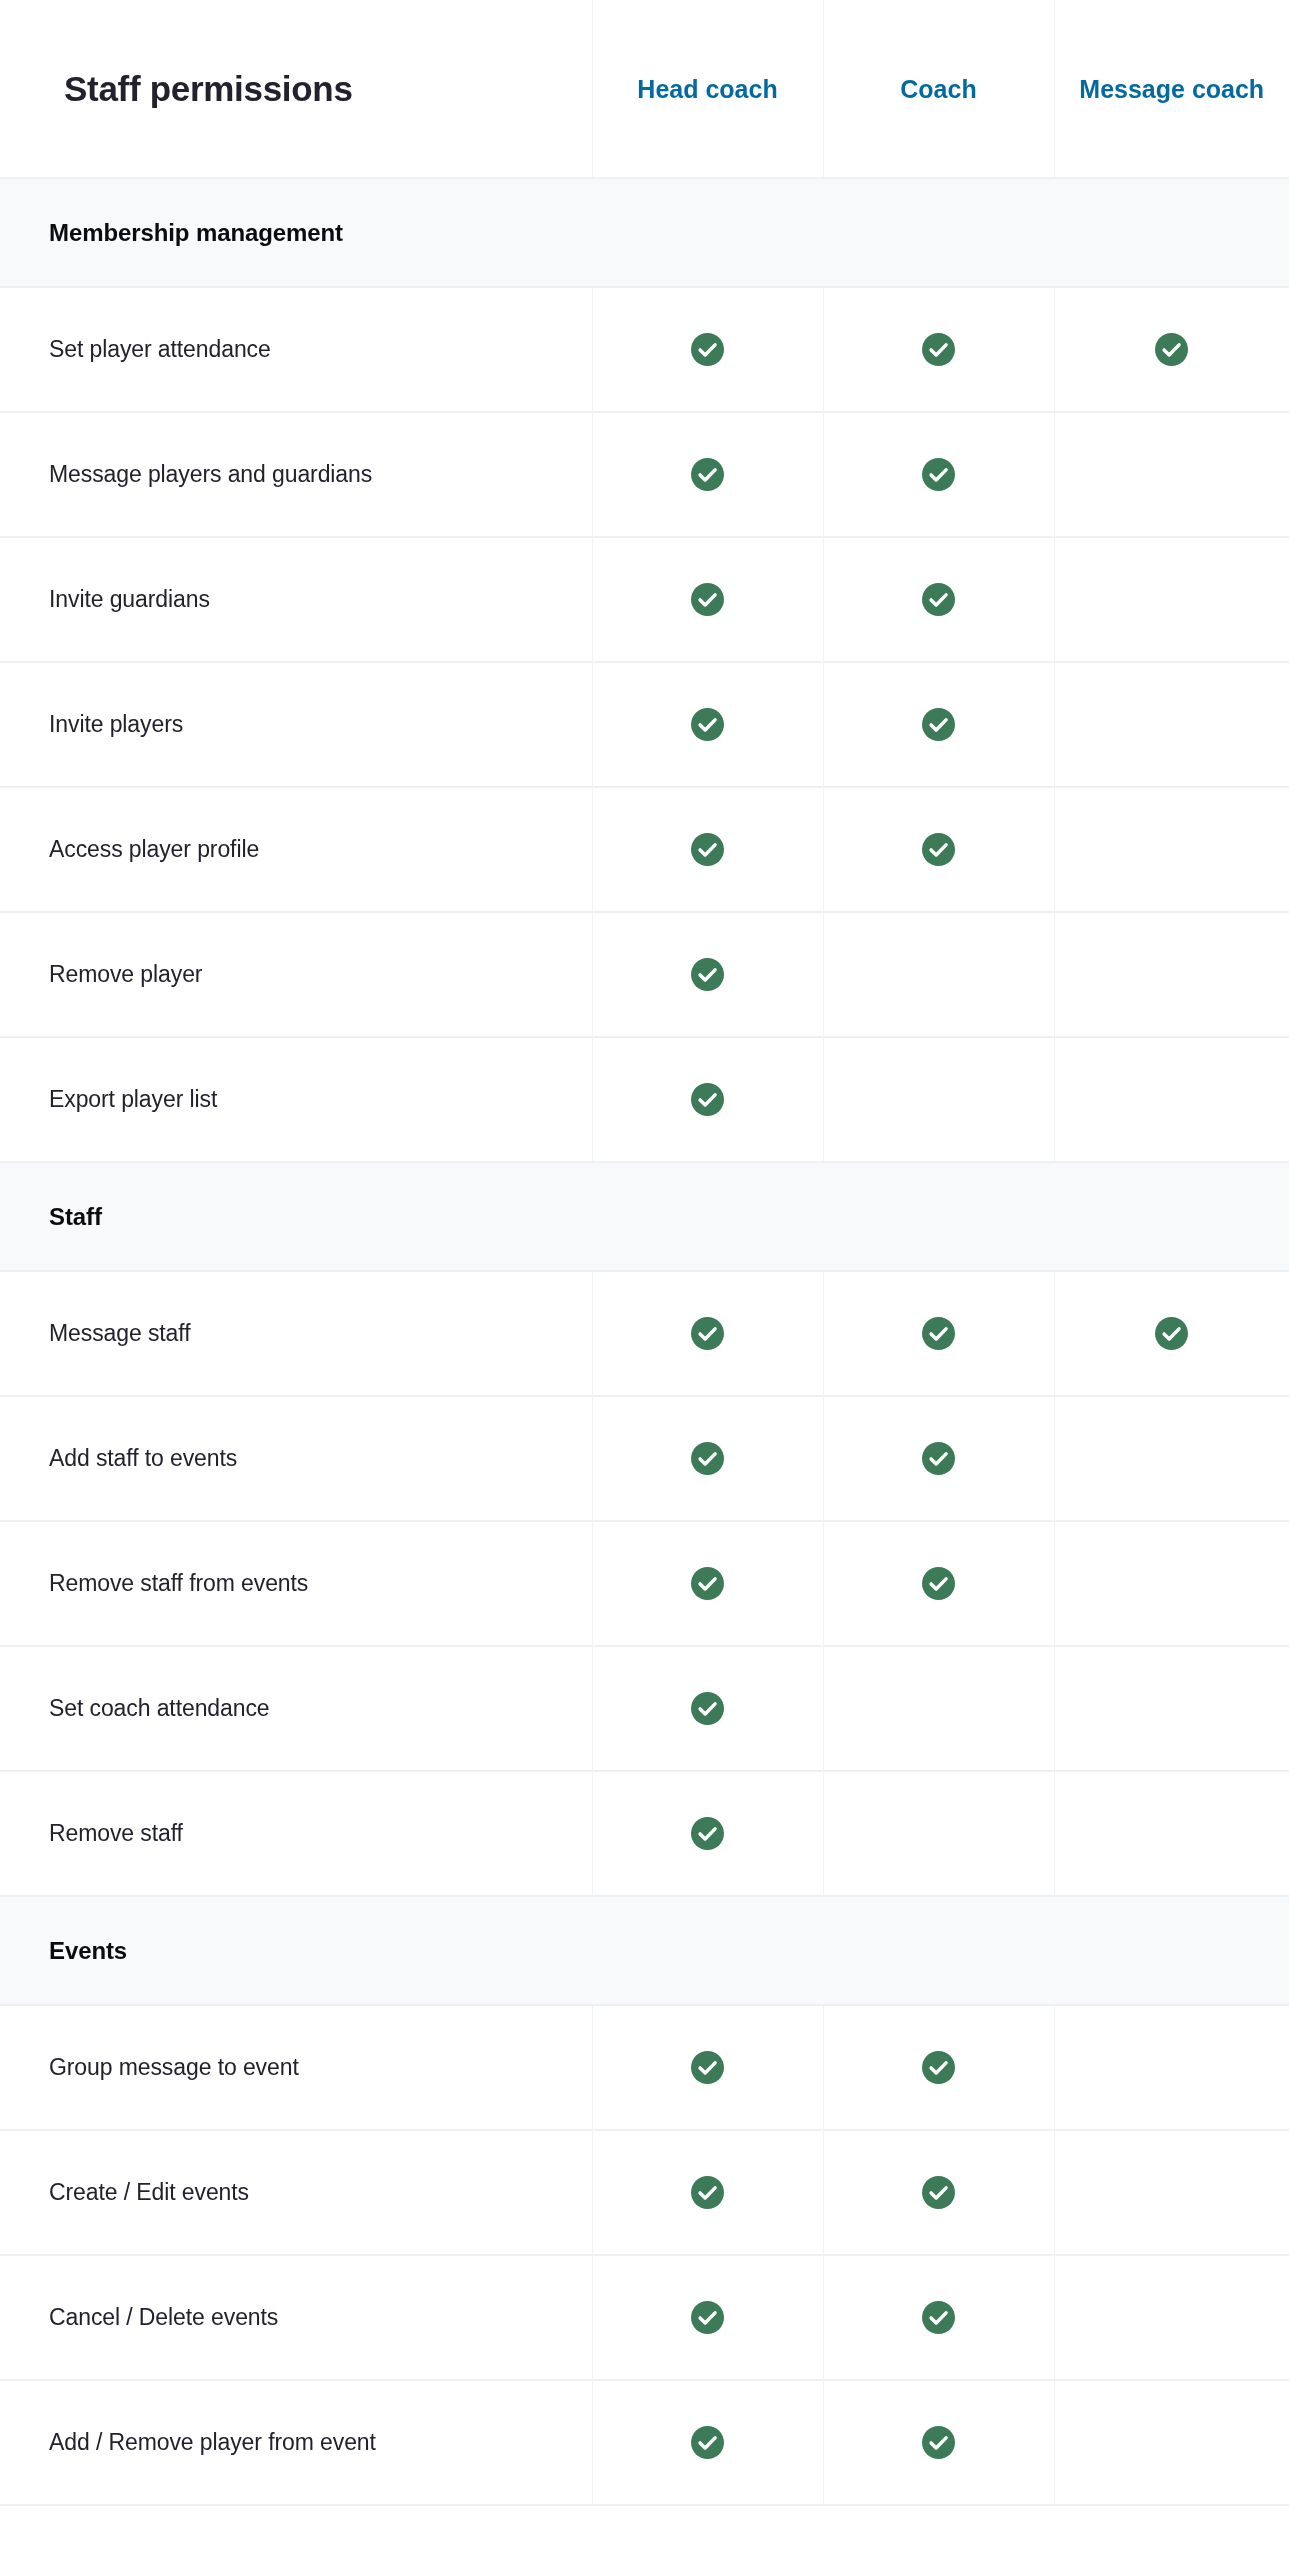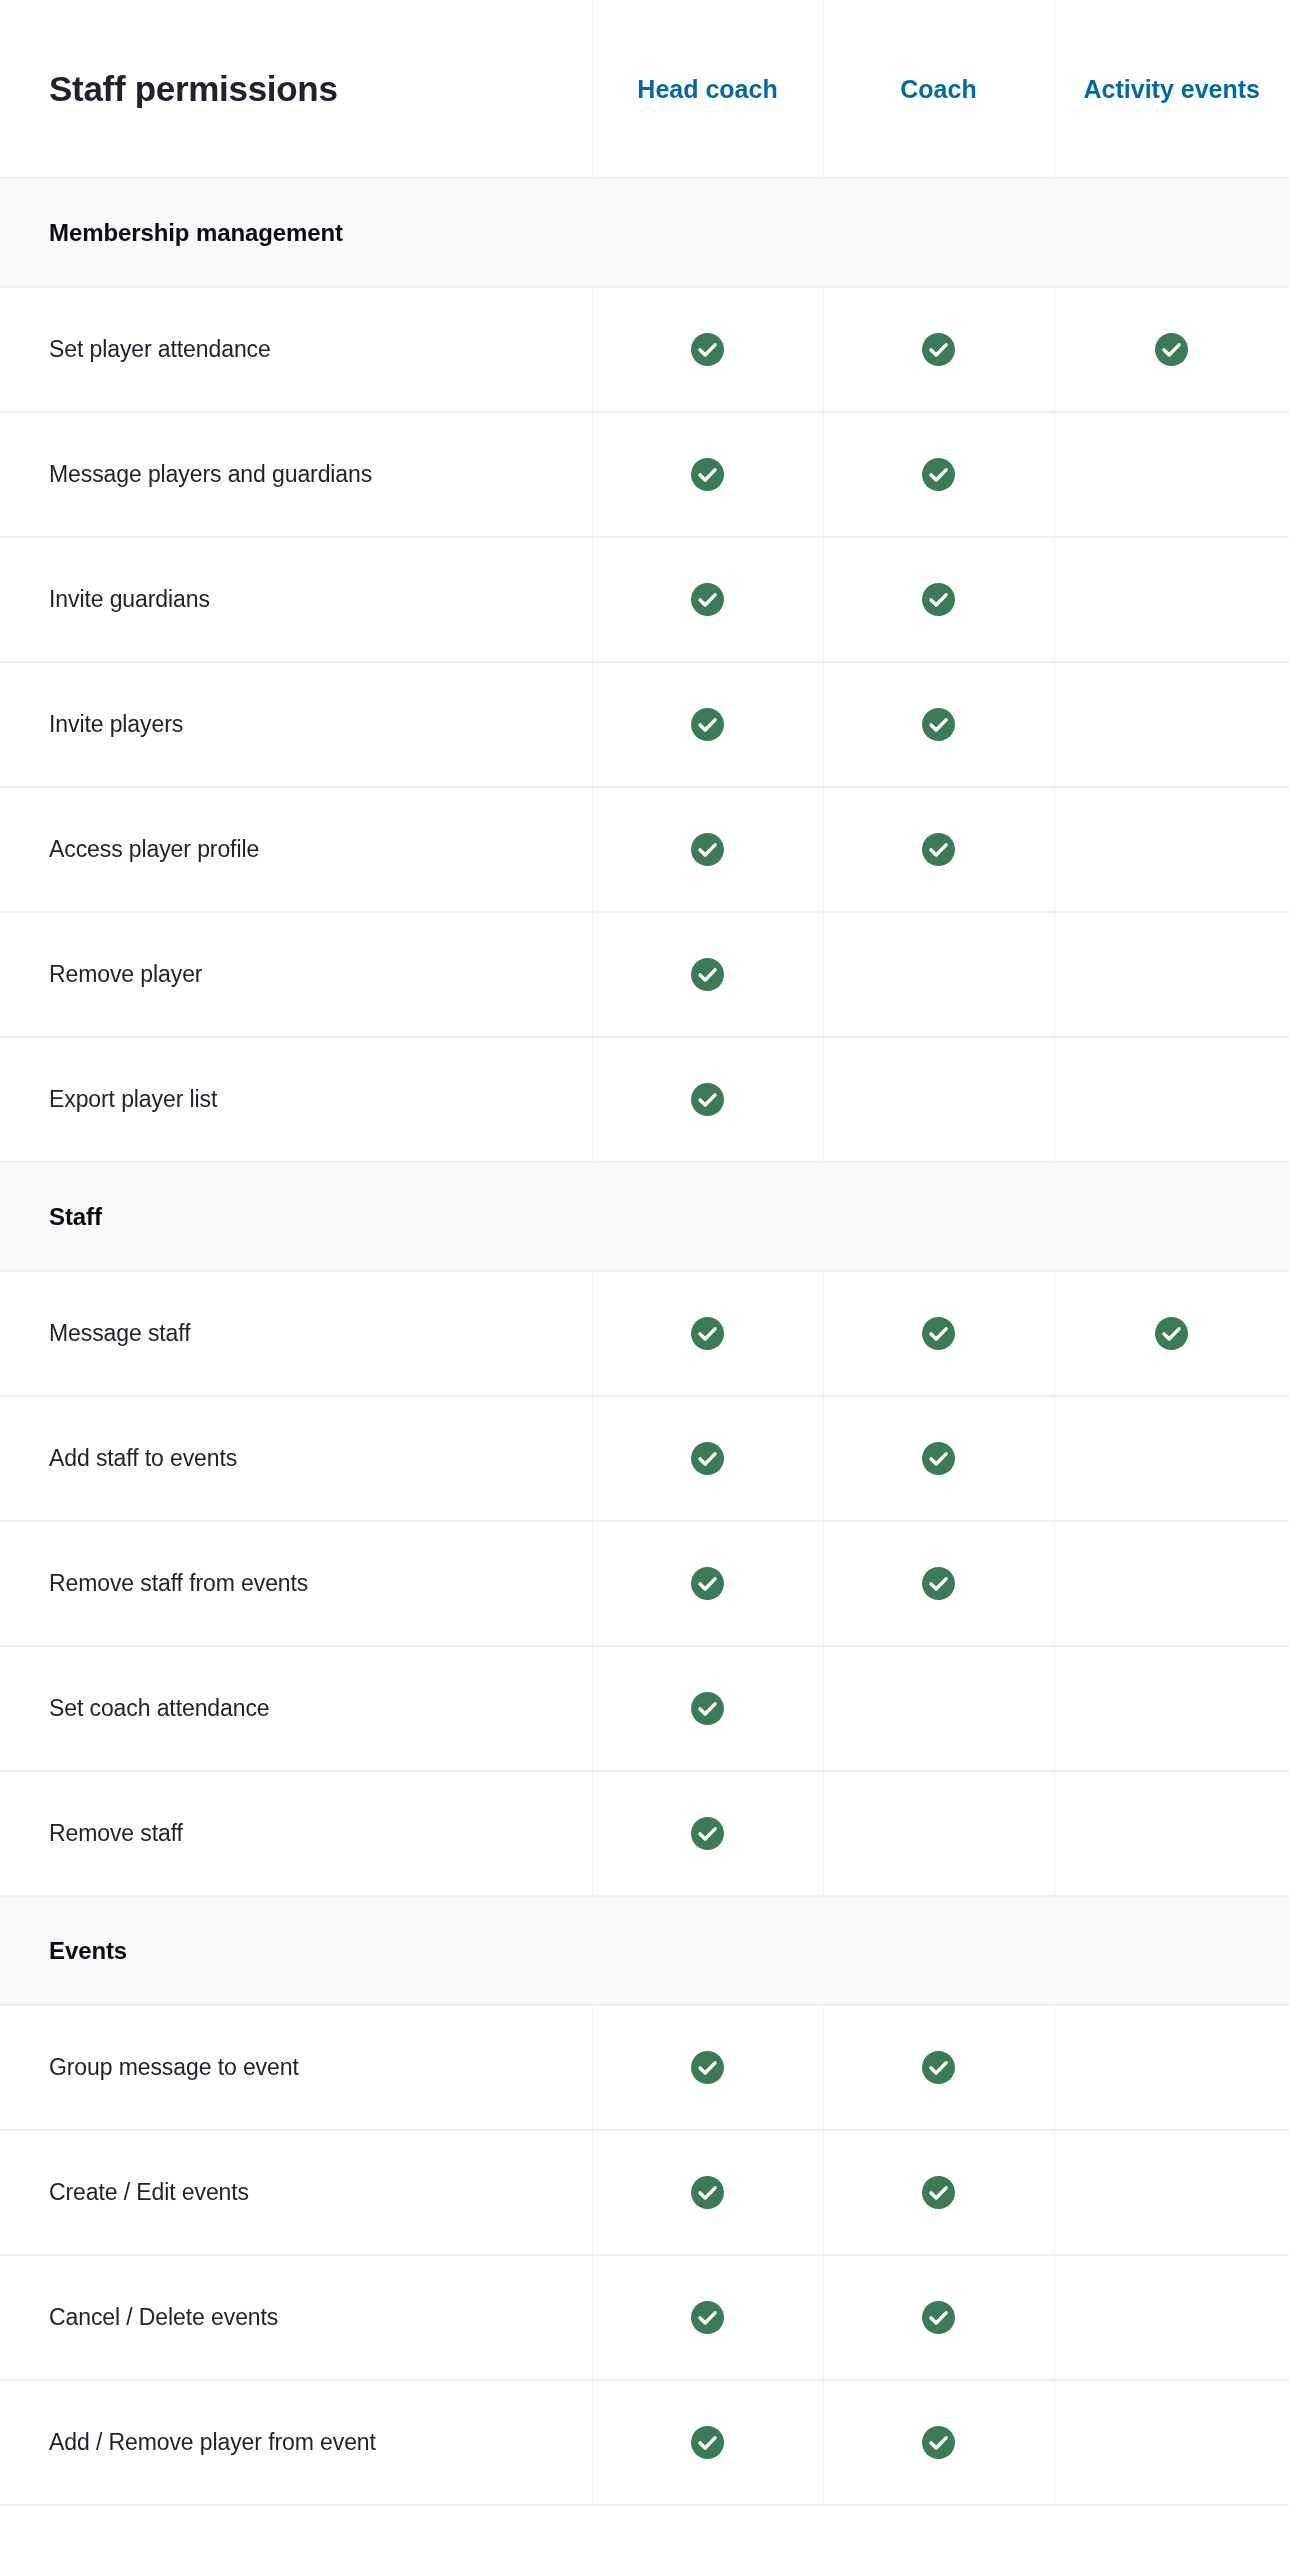--- a/index.html
+++ b/index.html
@@ -40,21 +40,21 @@
   
   thead th {
     height: 178px;
     vertical-align: middle;
     background: #ffffff;
     border-bottom: 2.1px solid #eff0f4;
   }
 
   th.head-title {
     text-align: left;
-    padding-left: 49px;
+    padding-left: 64px;
     font-size: 35px;
     font-weight: 700;
     letter-spacing: -0.3px;
     color: #23212e;
     border-right: 1.5px solid #f1f2f5;
   }
 
   th.head-role {
     text-align: center;
     font-size: 25px;
@@ -135,21 +135,21 @@
       <col class="c-col1">
       <col class="c-col2">
       <col class="c-col3">
     </colgroup>
 
     <thead>
       <tr>
         <th class="head-title">Staff permissions</th>
         <th class="head-role">Head coach</th>
         <th class="head-role">Coach</th>
-        <th class="head-role last">Activity events</th>
+        <th class="head-role last">Message coach</th>
       </tr>
     </thead>
 
     <tbody id="table-body">
         <tr class="section-row">
           <td class="section-label" colspan="4">Membership management</td>
         </tr>
         <tr class="data-row">
           <td class="cell-label">Set player attendance</td>
           <td class="cell-perm"><span class="check-icon"><svg viewBox="0 0 24 24" xmlns="http://www.w3.org/2000/svg">

